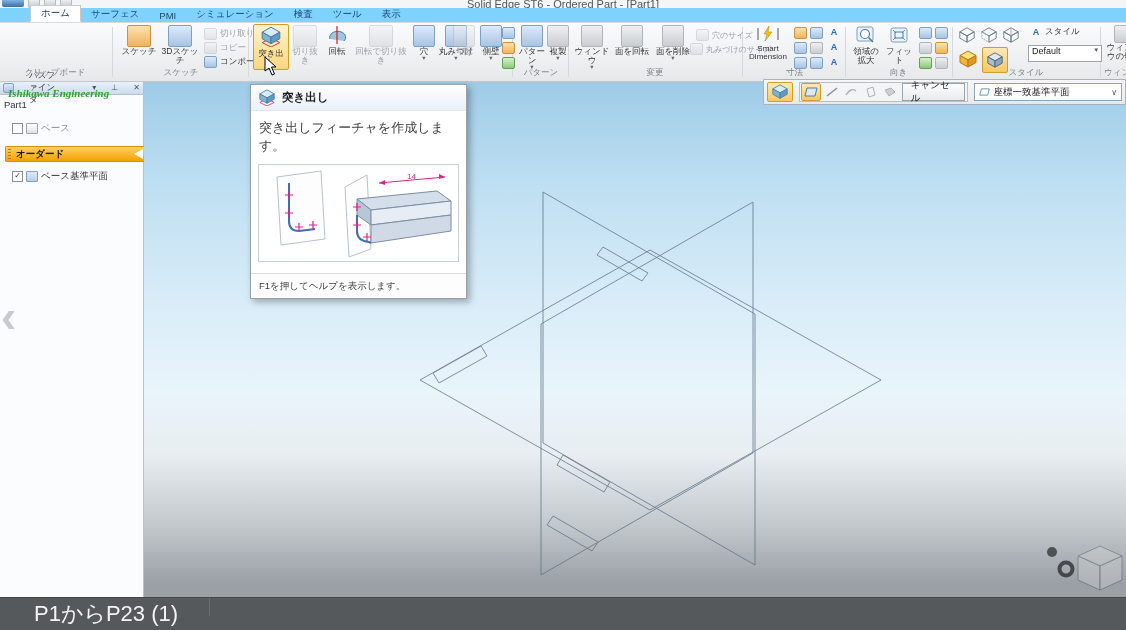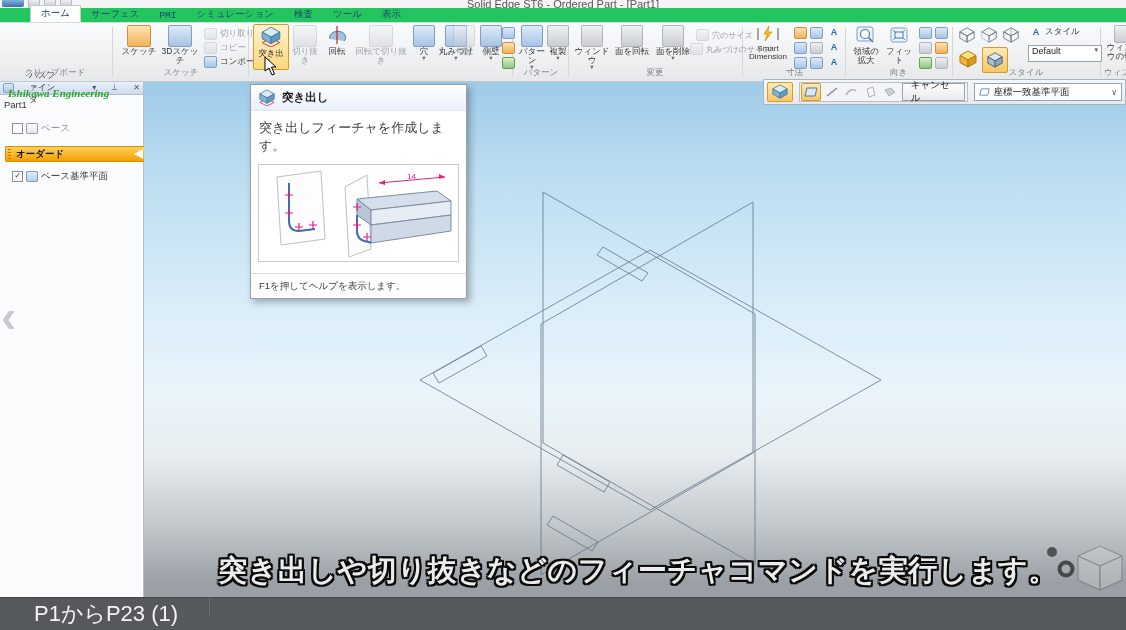--- a/index.html
+++ b/index.html
@@ -7,22 +7,22 @@
           font-family:"Liberation Sans","DejaVu Sans",sans-serif;background:#f4f5f6;
           -webkit-font-smoothing:antialiased;}
   
   .titlebar{position:absolute;top:0;left:0;right:0;height:8px;overflow:hidden;
             font-size:11px;color:#555;text-align:center;}
   .titlebar span{display:block;margin-top:-2px;}
   .qat{position:absolute;top:0;left:0;height:8px;display:flex;gap:4px;align-items:flex-start;padding-left:2px;}
   .qic{width:10px;height:7px;border-radius:0 0 2px 2px;}
   .qic.app{width:22px;background:linear-gradient(#7fb2e0,#3c6ea8);}
   .qic.g{background:linear-gradient(#eceef0,#c6cace);border:1px solid #b5bac0;border-top:none;}
-  .tabrow{position:absolute;top:8px;left:0;right:0;height:14px;background:#22c55e;
-          border-bottom:1px solid #d7dadd;display:flex;align-items:flex-end;padding-left:30px;font-family:Liberation Mono, monospace;}
+  .tabrow{position:absolute;top:8px;left:0;right:0;height:14px;background:#7dd3fc;
+          border-bottom:1px solid #d7dadd;display:flex;align-items:flex-end;padding-left:30px;}
   .tab{font-size:9.5px;color:#20486e;padding:1px 10px 1px;white-space:nowrap;}
   .tab.active{background:#fff;border:1px solid #c6c9cc;border-bottom:1px solid #fff;color:#1b3a5c;}
   
   .ribbon{position:absolute;top:23px;left:0;right:0;height:58px;
           background:linear-gradient(#fafbfc,#eceef0 70%,#e6e8ea);border-bottom:1px solid #c2c7cc;}
   .gdiv{position:absolute;top:4px;bottom:4px;width:1px;background:#d6d9dc;}
   .grp{position:absolute;top:0;height:57px;}
   .grp-label{position:absolute;bottom:1px;left:0;right:0;text-align:center;
              font-size:8.5px;color:#7b8086;white-space:nowrap;overflow:hidden;}
   .rbtn{position:absolute;top:2px;display:flex;flex-direction:column;align-items:center;
@@ -518,20 +518,19 @@
   <svg class="wm-br" width="86" height="60" viewBox="0 0 86 60">
     <circle cx="12" cy="14" r="5" fill="#26282a" opacity="0.7"></circle>
     <circle cx="26" cy="31" r="6.5" fill="none" stroke="#26282a" stroke-width="4" opacity="0.75"></circle>
     <g opacity="0.35" stroke="#3c3f42" fill="#d8dadc">
       <polygon points="60,8 82,18 60,28 38,18"></polygon>
       <polygon points="38,18 60,28 60,52 38,42"></polygon>
       <polygon points="82,18 60,28 60,52 82,42"></polygon>
     </g>
   </svg>
 
-  <div class="caption">突き出しや切り抜きなどのフィーチャコマンドを実行します。</div>
 
   <div class="player">
     <span class="pt">P1からP23 (1)</span>
     <span class="pdiv"></span>
   </div>
 
 </div>
 
 </body></html>

